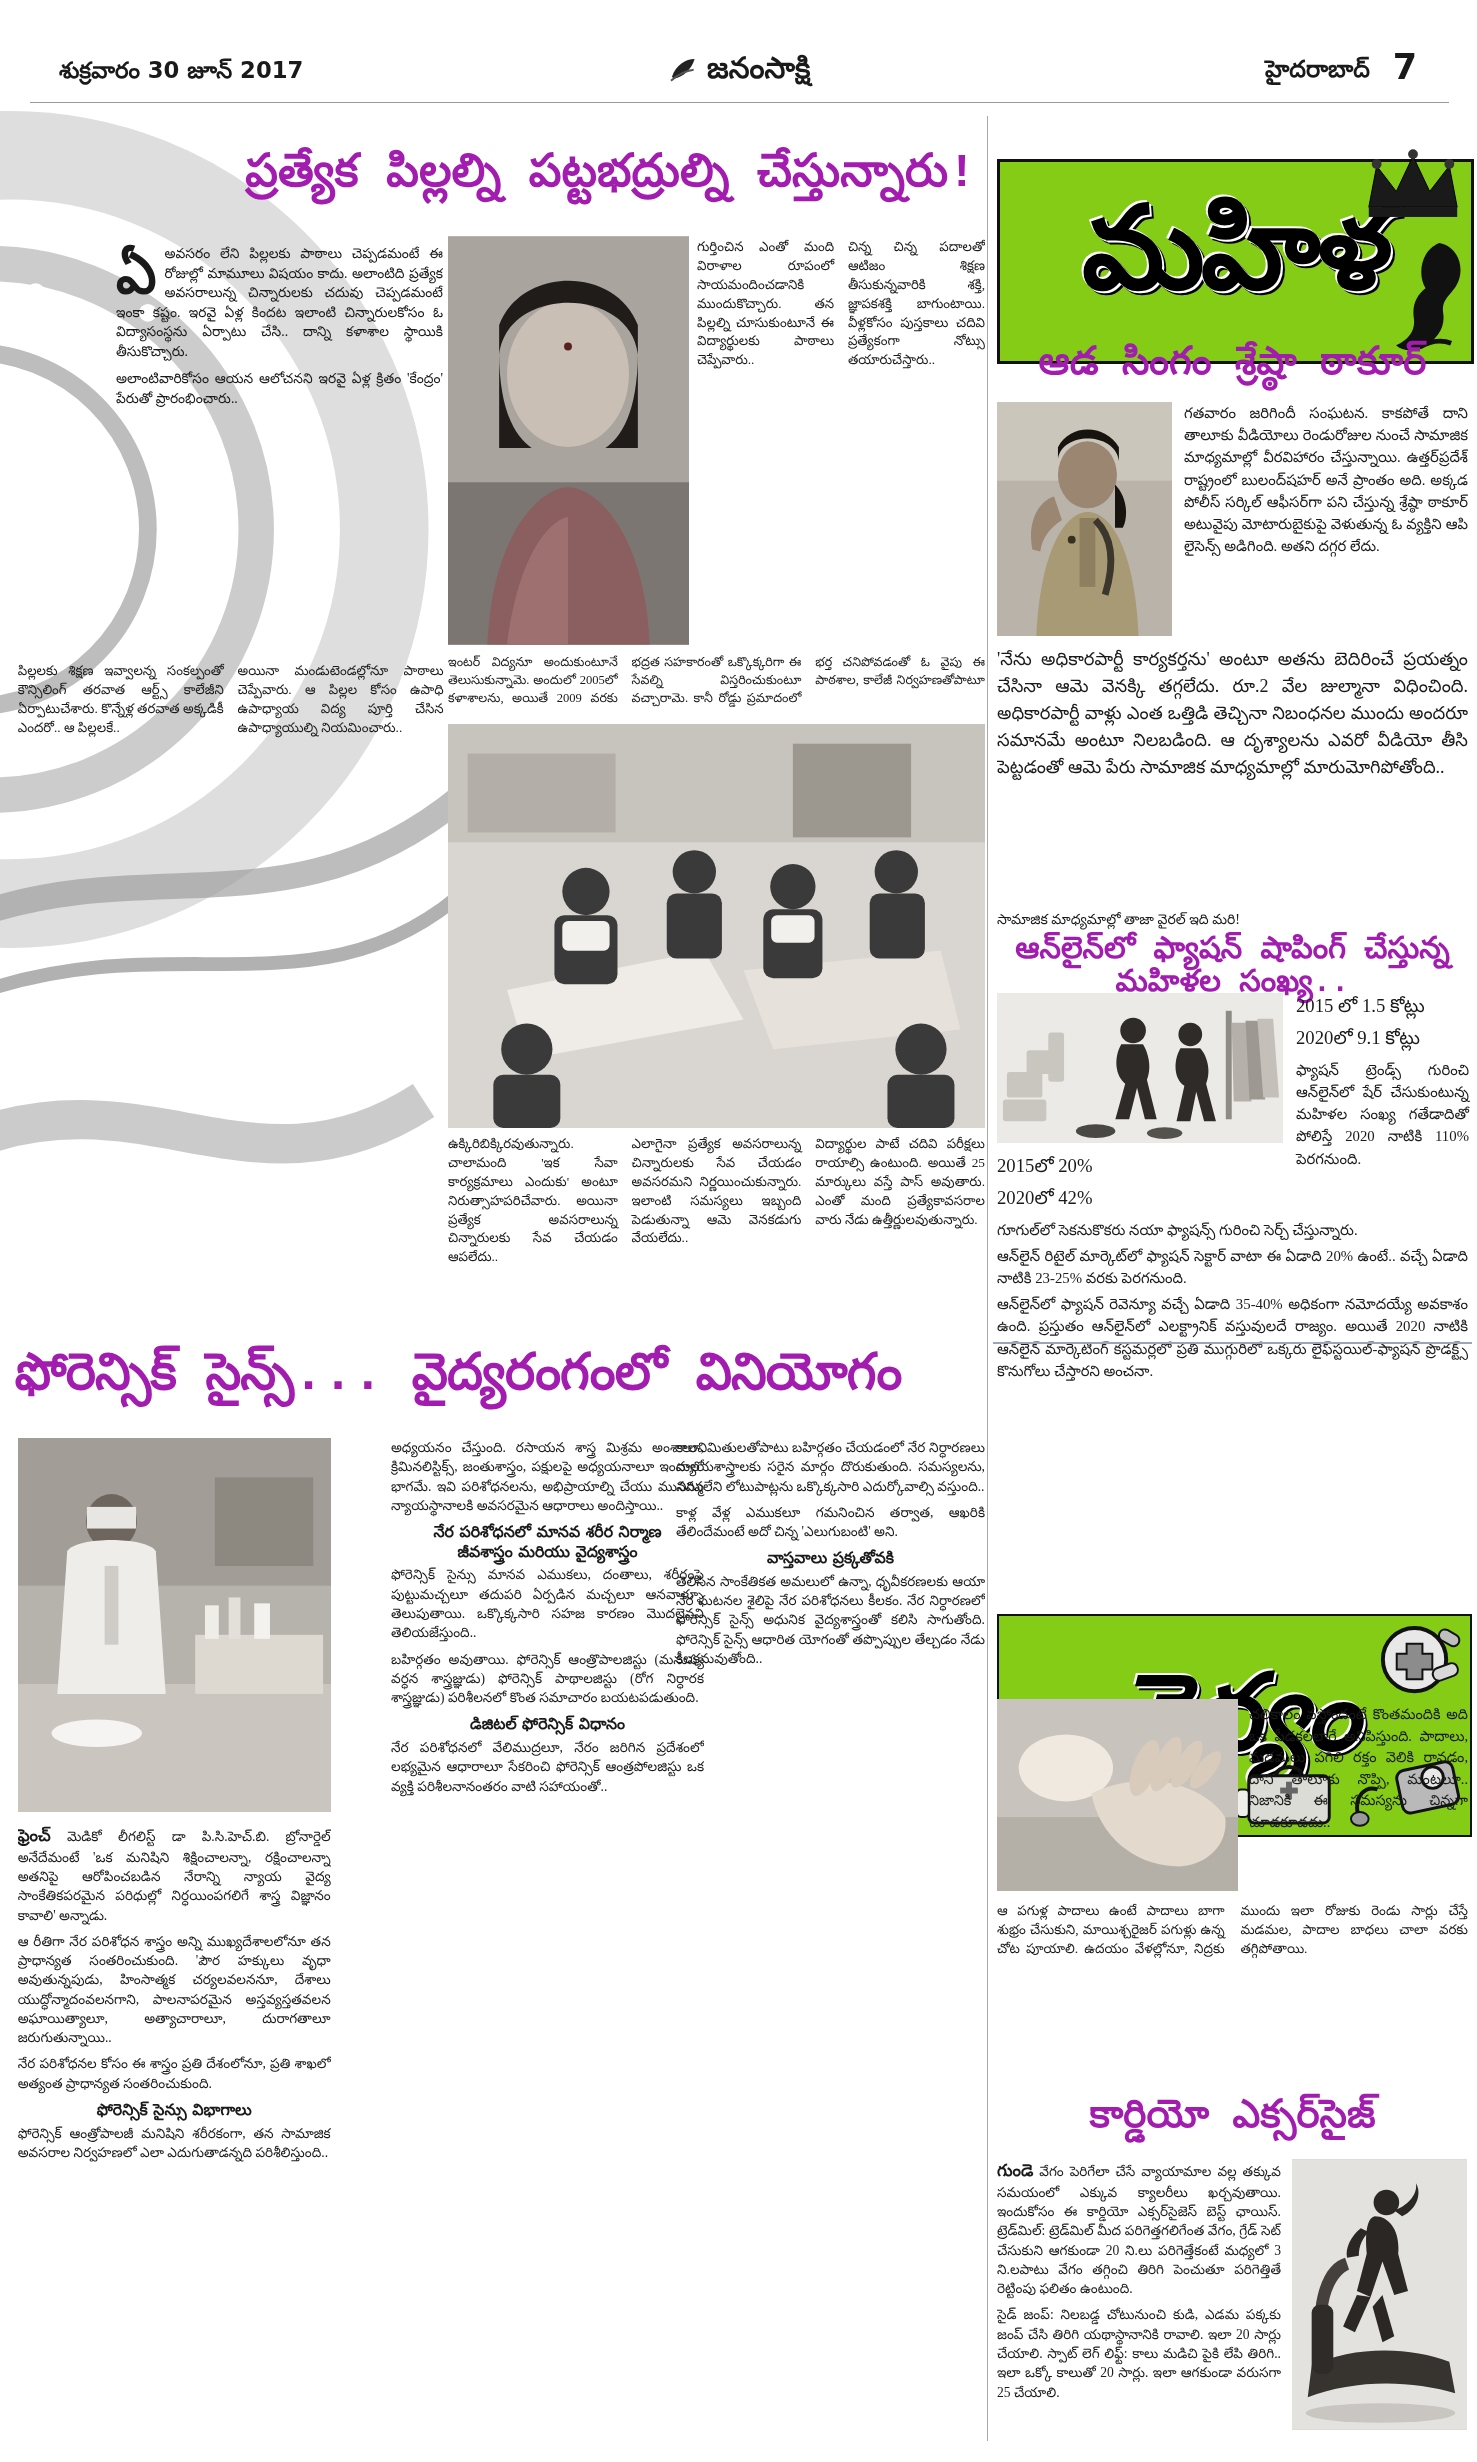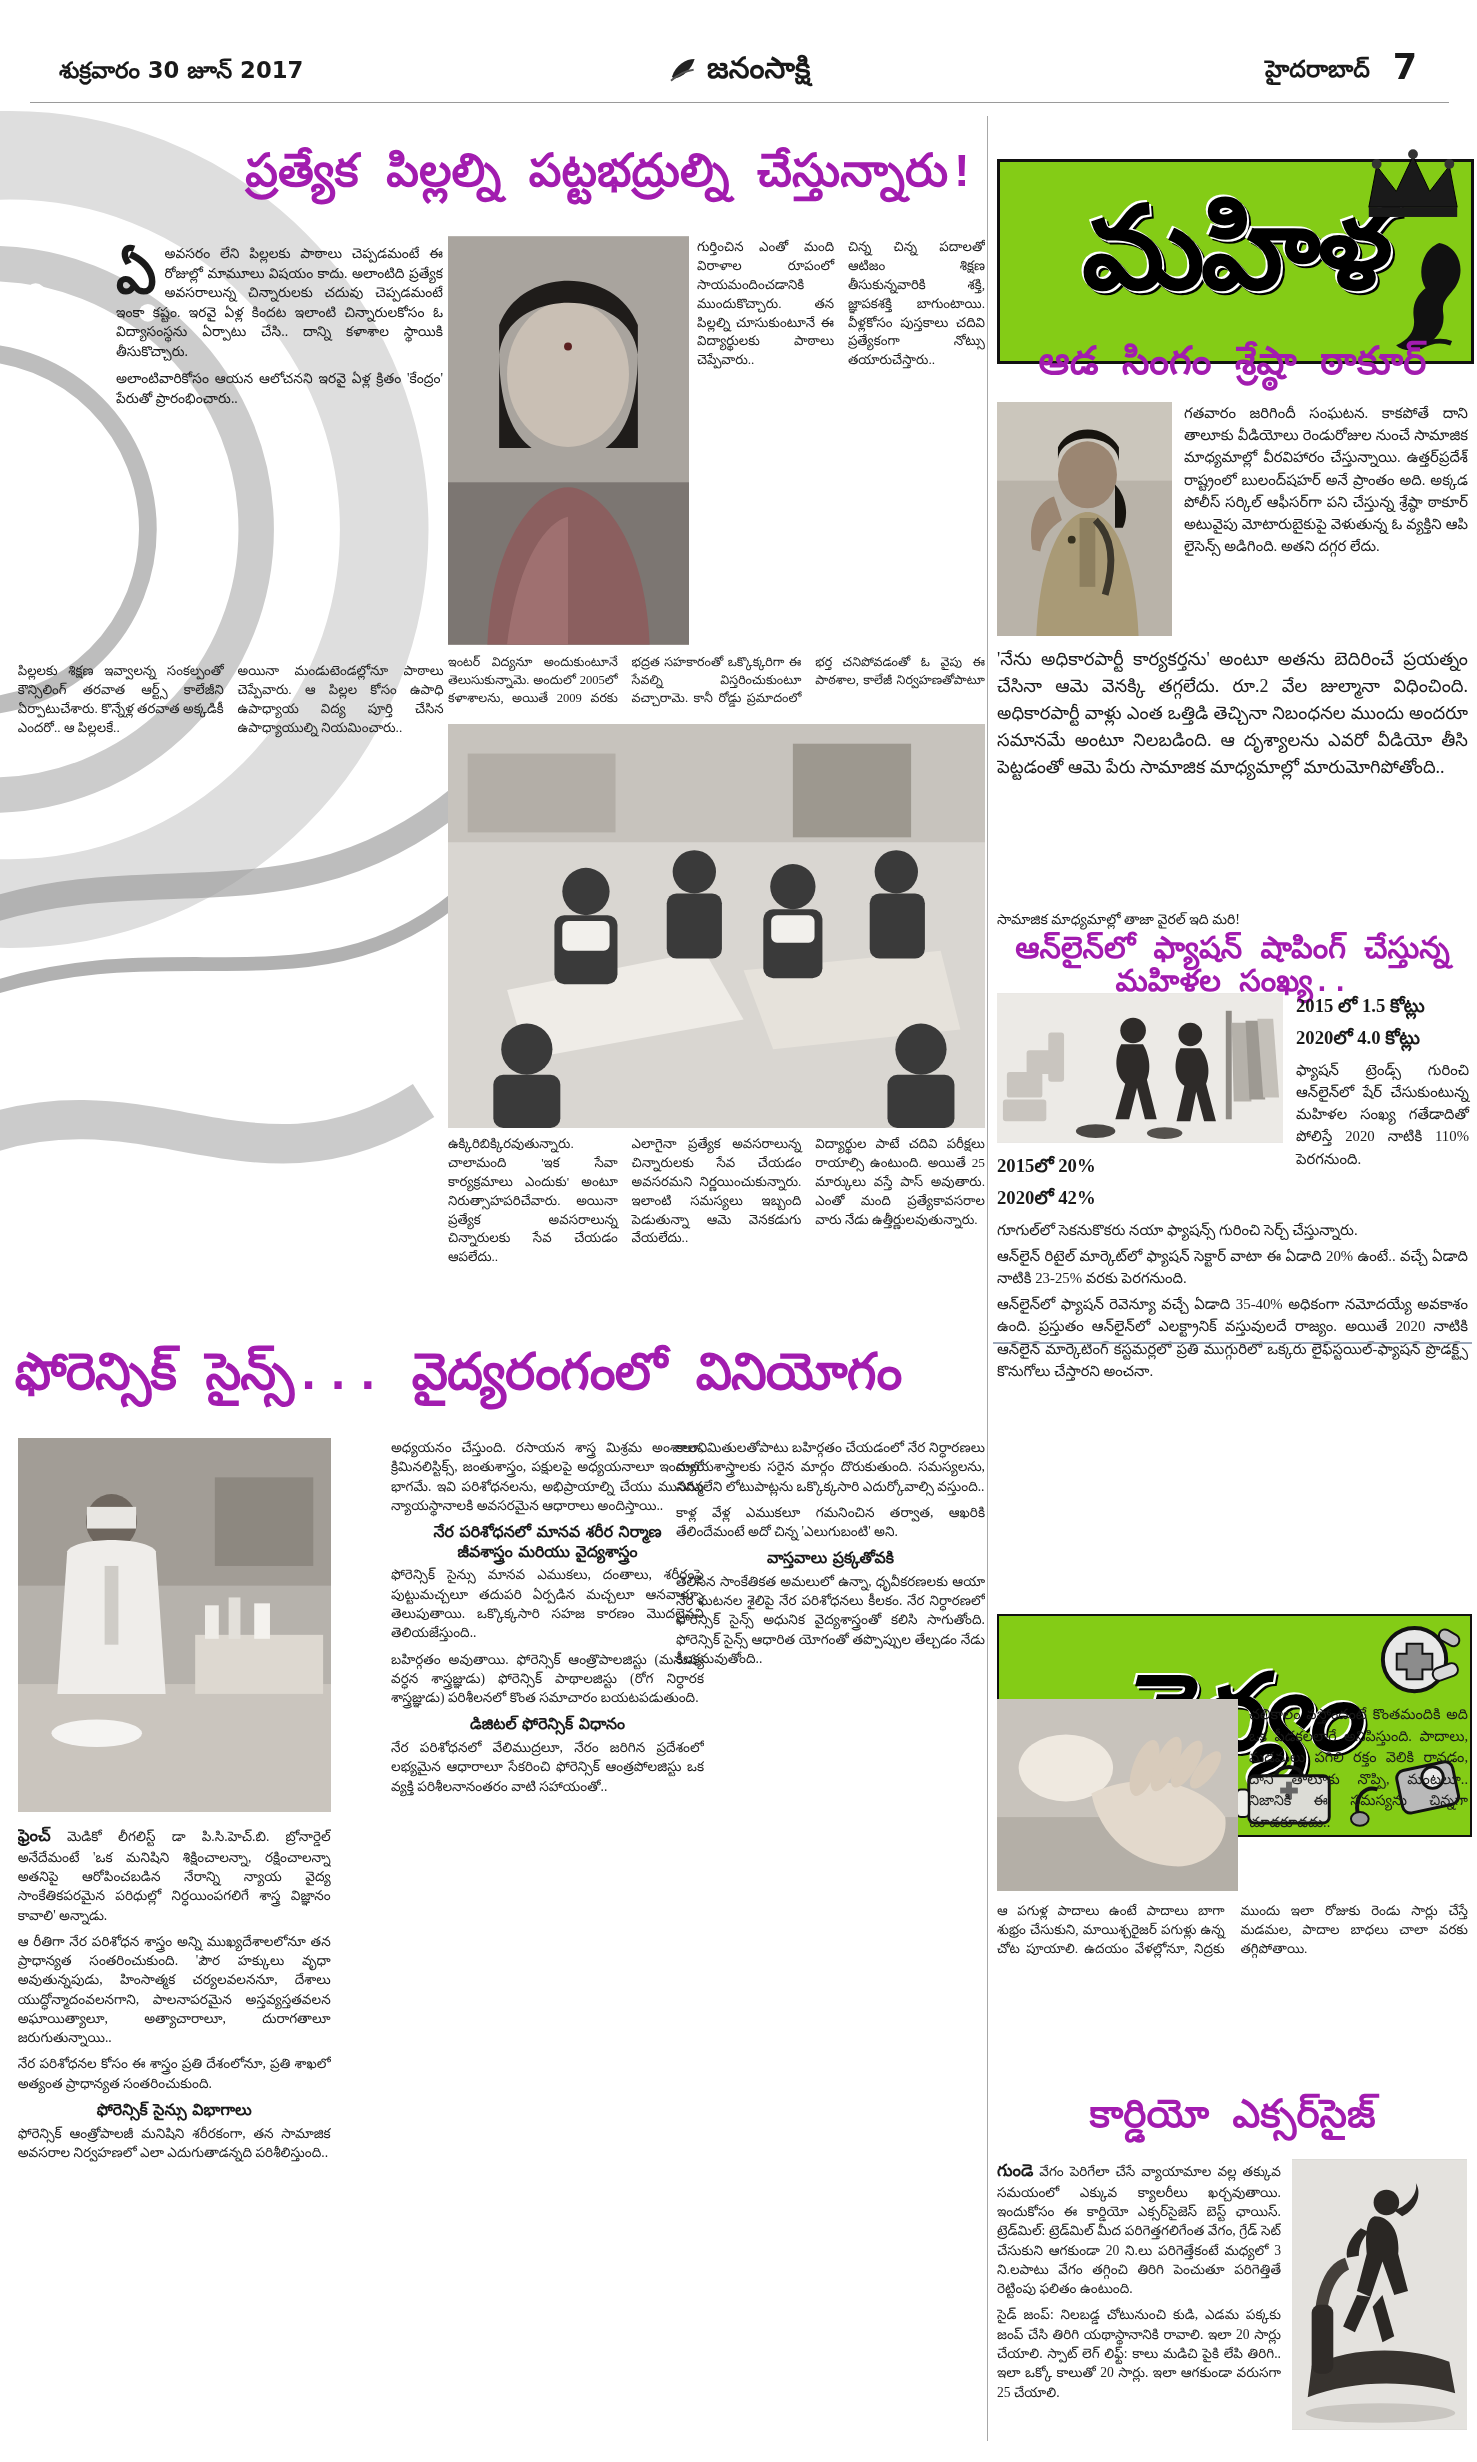--- a/index.html
+++ b/index.html
@@ -8,21 +8,21 @@
   .abs{position:absolute;}
   .txt{font-size:13.3px;line-height:1.42;text-align:justify;overflow:hidden;}
   .txt p{margin:0 0 6.9px 0;}
   .hl{font-family:Liberation Mono, monospace;font-weight:bold;color:#a21caf;line-height:1.08;text-align:center;}
   .rule{background:#9a9a9a;}
   .photo{background:#cfcecc;overflow:hidden;}
   .photo svg{display:block;}
   .subhead{font-family:"DejaVu Sans",sans-serif;font-weight:bold;text-align:center;font-size:15.8px;line-height:1.25;margin:5.9px 0 3.9px 0;}
   .dropcap{float:left;font-size:57px;line-height:.9;font-weight:bold;padding:3.9px 7.9px 0 0;font-family:"DejaVu Sans",sans-serif;}
   .dropword{font-weight:bold;font-size:16.7px;}
-  .statline{font-size:18.7px;margin:0 0 5.9px 0;font-weight:bold;}
+  .statline{font-size:18.7px;margin:0 0 5.9px 0;font-weight:normal;}
   .kickerbox{border:3px solid #111;background:#84cc16;display:flex;align-items:center;justify-content:center;position:relative;margin-top:28px;}
   .kickertext{font-family:"DejaVu Sans",sans-serif;font-weight:bold;font-size:116px;letter-spacing:-3.9px;color:#000;
               text-shadow:2px 2px 0 #fff,-2px -2px 0 #fff,3.9px 3.9px 0 #000;}
   .vtext{font-size:106px;}
   .tagline{font-size:14px;text-align:justify;margin-top:8px;}
   .fashsmall{font-size:14.8px;line-height:1.5;text-align:justify;}
 </style>
 </head>
 <body>
 
@@ -252,21 +252,21 @@
         <path d="M252 28 L268 28 L272 108 L256 108 Z" fill="#9d9992"></path>
         <path d="M264 26 L280 26 L286 106 L270 106 Z" fill="#c4c0b9"></path>
       </g>
       <ellipse cx="100" cy="140" rx="20" ry="7" fill="#4a4744"></ellipse>
       <ellipse cx="170" cy="142" rx="18" ry="6" fill="#55524e"></ellipse>
     </svg>
   </div>
 
   <div class="abs" style="top:995px;left:1296px;width:173px;">
     <div class="statline">2015 లో 1.5 కోట్లు</div>
-    <div class="statline">2020లో 4.0 కోట్లు</div>
+    <div class="statline">2020లో 9.1 కోట్లు</div>
     <div class="fashsmall">ఫ్యాషన్ ట్రెండ్స్ గురించి ఆన్‌లైన్‌లో షేర్ చేసుకుంటున్న మహిళల సంఖ్య గతేడాదితో పోలిస్తే 2020 నాటికి 110% పెరగనుంది.</div>
   </div>
 
   <div class="abs" style="top:1155px;left:997px;width:471px;">
     <div class="statline">2015లో 20%</div>
     <div class="statline">2020లో 42%</div>
     <div class="fashsmall" style="margin-bottom:3.9px;">గూగుల్‌లో సెకనుకొకరు నయా ఫ్యాషన్స్ గురించి సెర్చ్ చేస్తున్నారు.</div>
     <div class="fashsmall" style="margin-bottom:3.9px;">ఆన్‌లైన్ రిటైల్ మార్కెట్‌లో ఫ్యాషన్ సెక్టార్ వాటా ఈ ఏడాది 20% ఉంటే.. వచ్చే ఏడాది నాటికి 23-25% వరకు పెరగనుంది.</div>
     <div class="fashsmall">ఆన్‌లైన్‌లో ఫ్యాషన్ రెవెన్యూ వచ్చే ఏడాది 35-40% అధికంగా నమోదయ్యే అవకాశం ఉంది. ప్రస్తుతం ఆన్‌లైన్‌లో ఎలక్ట్రానిక్ వస్తువులదే రాజ్యం. అయితే 2020 నాటికి ఆన్‌లైన్ మార్కెటింగ్ కస్టమర్లలో ప్రతి ముగ్గురిలో ఒక్కరు లైఫ్‌స్టయిల్-ఫ్యాషన్ ప్రొడక్ట్స్ కొనుగోలు చేస్తారని అంచనా.</div>
   </div>

